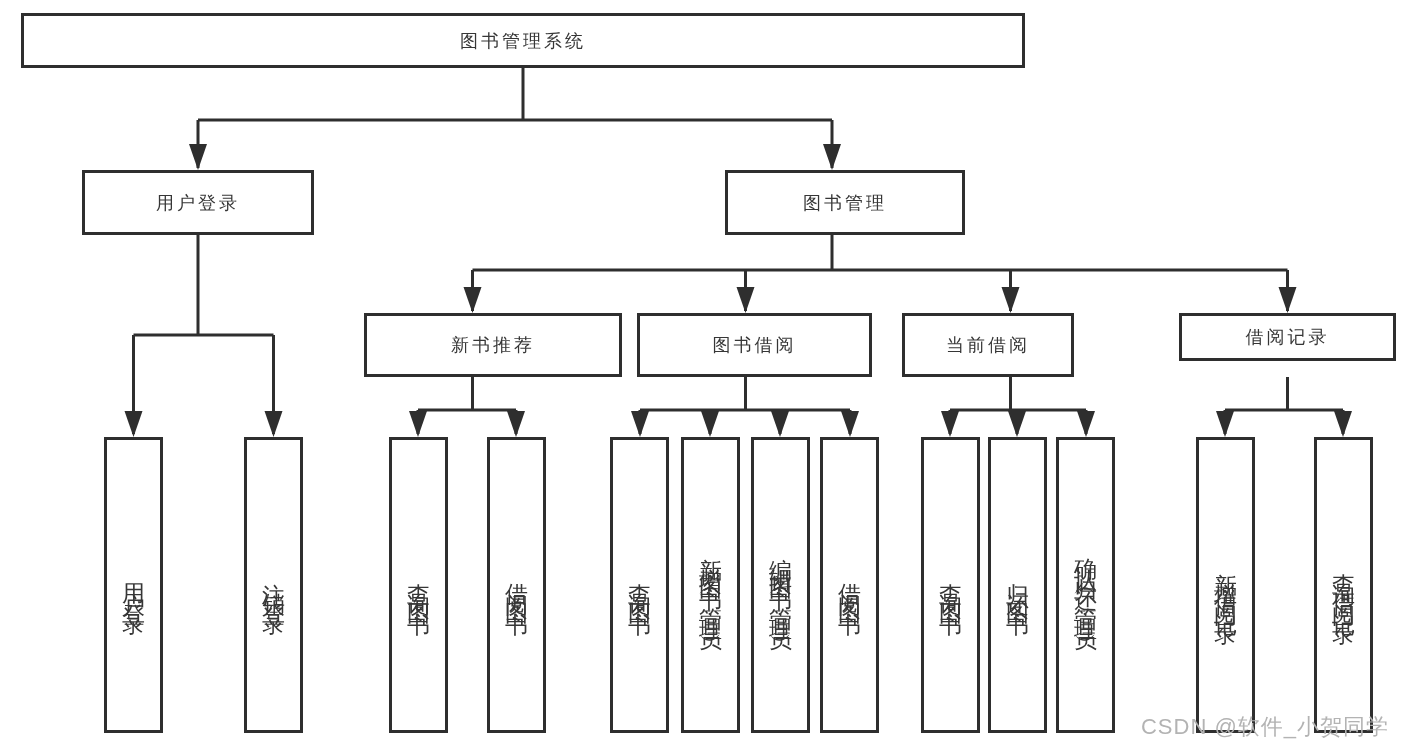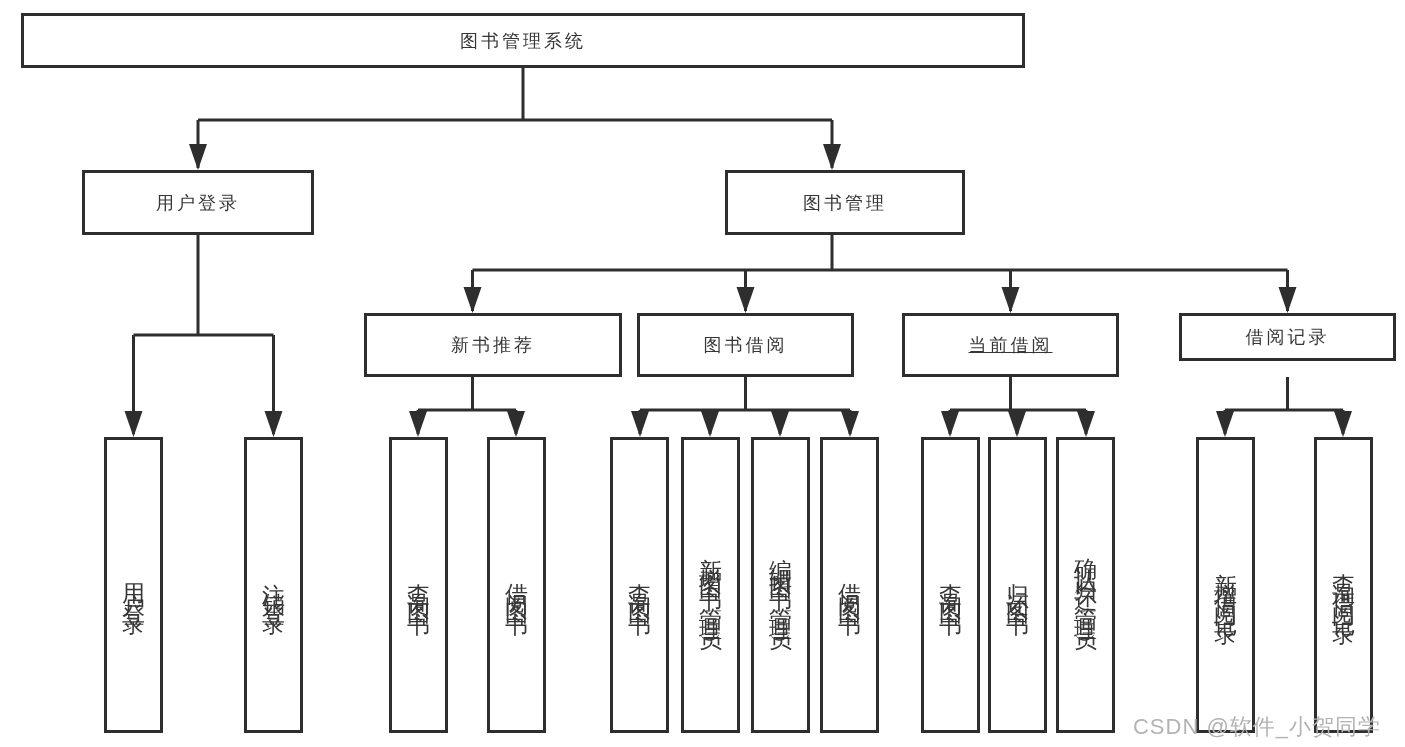--- a/index.html
+++ b/index.html
@@ -50,21 +50,21 @@
   }
   .vbox {
     writing-mode: vertical-rl;
     text-orientation: mixed;
     font-size: 23px;
     letter-spacing: 10px;
     line-height: 1;
   }
   .watermark {
     position: absolute;
-    right: 24px;
+    right: 16px;
     top: 712px;
     font-size: 22px;
     letter-spacing: 1px;
     color: #b3b3b3;
     z-index: 5;
     white-space: nowrap;
   }
 </style>
 </head>
 <body>
@@ -123,22 +123,22 @@
       <use href="#arrowhead" x="1343" y="437"></use>
     </g>
   </svg>
 
   <div class="node hbox" style="left:21px; top:13px; width:1004px; height:55px;">图书管理系统</div>
 
   <div class="node hbox" style="left:82px; top:170px; width:232px; height:65px;">用户登录</div>
   <div class="node hbox" style="left:712px; top:170px; width:240px; height:65px;margin-left:13px;">图书管理</div>
 
   <div class="node hbox" style="left:364px; top:313px; width:258px; height:64px;">新书推荐</div>
-  <div class="node hbox" style="left:637px; top:313px; width:217px; height:64px;">图书借阅</div>
-  <div class="node hbox" style="left:902px; top:313px; width:217px; height:64px;text-decoration:underline;">当前借阅</div>
+  <div class="node hbox" style="left:637px; top:313px; width:235px; height:64px;">图书借阅</div>
+  <div class="node hbox" style="left:902px; top:313px; width:172px; height:64px;">当前借阅</div>
   <div class="node hbox" style="left:1179px; top:313px; width:217px; height:48px;">借阅记录</div>
 
   <div class="node vbox" style="left:104px; top:437px; width:59px; height:296px;">用户登录</div>
   <div class="node vbox" style="left:244px; top:437px; width:59px; height:296px;">注销登录</div>
 
   <div class="node vbox" style="left:389px; top:437px; width:59px; height:296px;">查询图书</div>
   <div class="node vbox" style="left:487px; top:437px; width:59px; height:296px;">借阅图书</div>
 
   <div class="node vbox" style="left:610px; top:437px; width:59px; height:296px;">查询图书</div>
   <div class="node vbox" style="left:681px; top:437px; width:59px; height:296px;">新增图书（管理员）</div>

